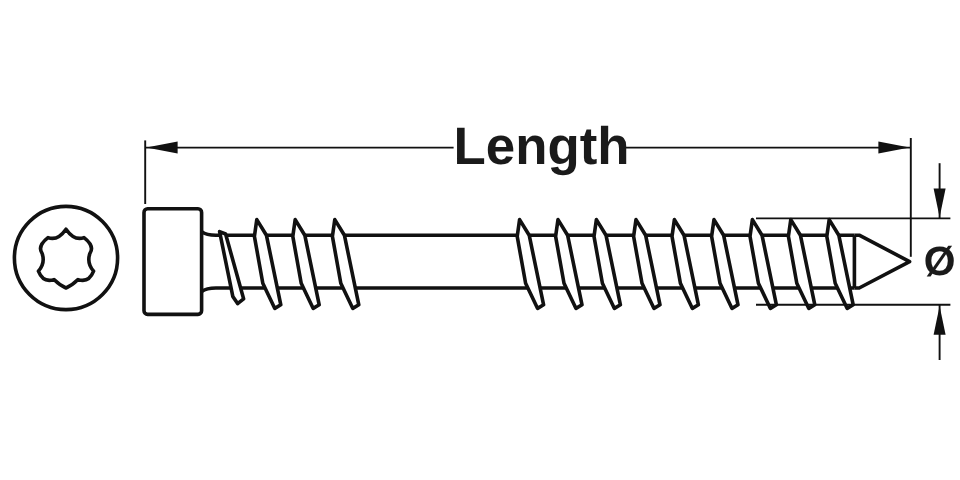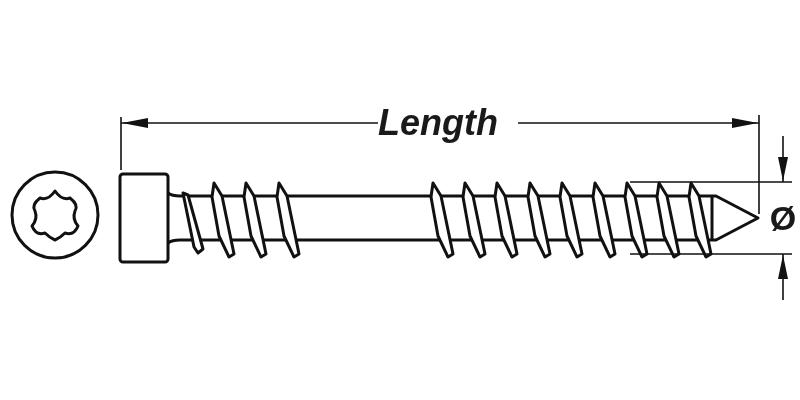--- a/index.html
+++ b/index.html
@@ -1,23 +1,23 @@
 <!DOCTYPE html>
 <html><head>
 <meta charset="utf-8">
 <style>
   html, body { margin: 0; padding: 0; background: #ffffff; }
   body { width: 800px; height: 400px; overflow: hidden; position: relative; }
   #diagram { position: absolute; left: 0; top: 0; width: 800px; height: 400px; }
   .stroke { stroke: #111111; fill: none; stroke-width: 3; stroke-linejoin: round; }
   .thin { stroke: #111111; fill: none; stroke-width: 1.6; }
   .thread { stroke: #111111; fill: #ffffff; stroke-width: 3; stroke-linejoin: round; }
-  .label-length { position: absolute; left: 378px; top: 101px; width: 140px; 
-    font-family: "Liberation Sans", sans-serif; font-weight: bold; font-size: 36px; color: #1a1a1a;
-    background: #ffffff; line-height: 44px; font-style: italic; }
+  .label-length { position: absolute; left: 378px; top: 101px; width: 140px; text-align: center;
+    font-family: "Liberation Sans", sans-serif; font-weight: bold; font-size: 44px; color: #1a1a1a;
+    background: #ffffff; line-height: 44px; }
   .label-dia { position: absolute; left: 766px; top: 196px; width: 34px; text-align: center;
     font-family: "Liberation Sans", sans-serif; font-weight: bold; font-size: 34px; color: #1a1a1a;
     line-height: 44px; background: #ffffff; }
 </style>
 </head>
 <body>
 
 <svg id="diagram" viewBox="0 0 800 400" xmlns="http://www.w3.org/2000/svg">
 
   <g>

